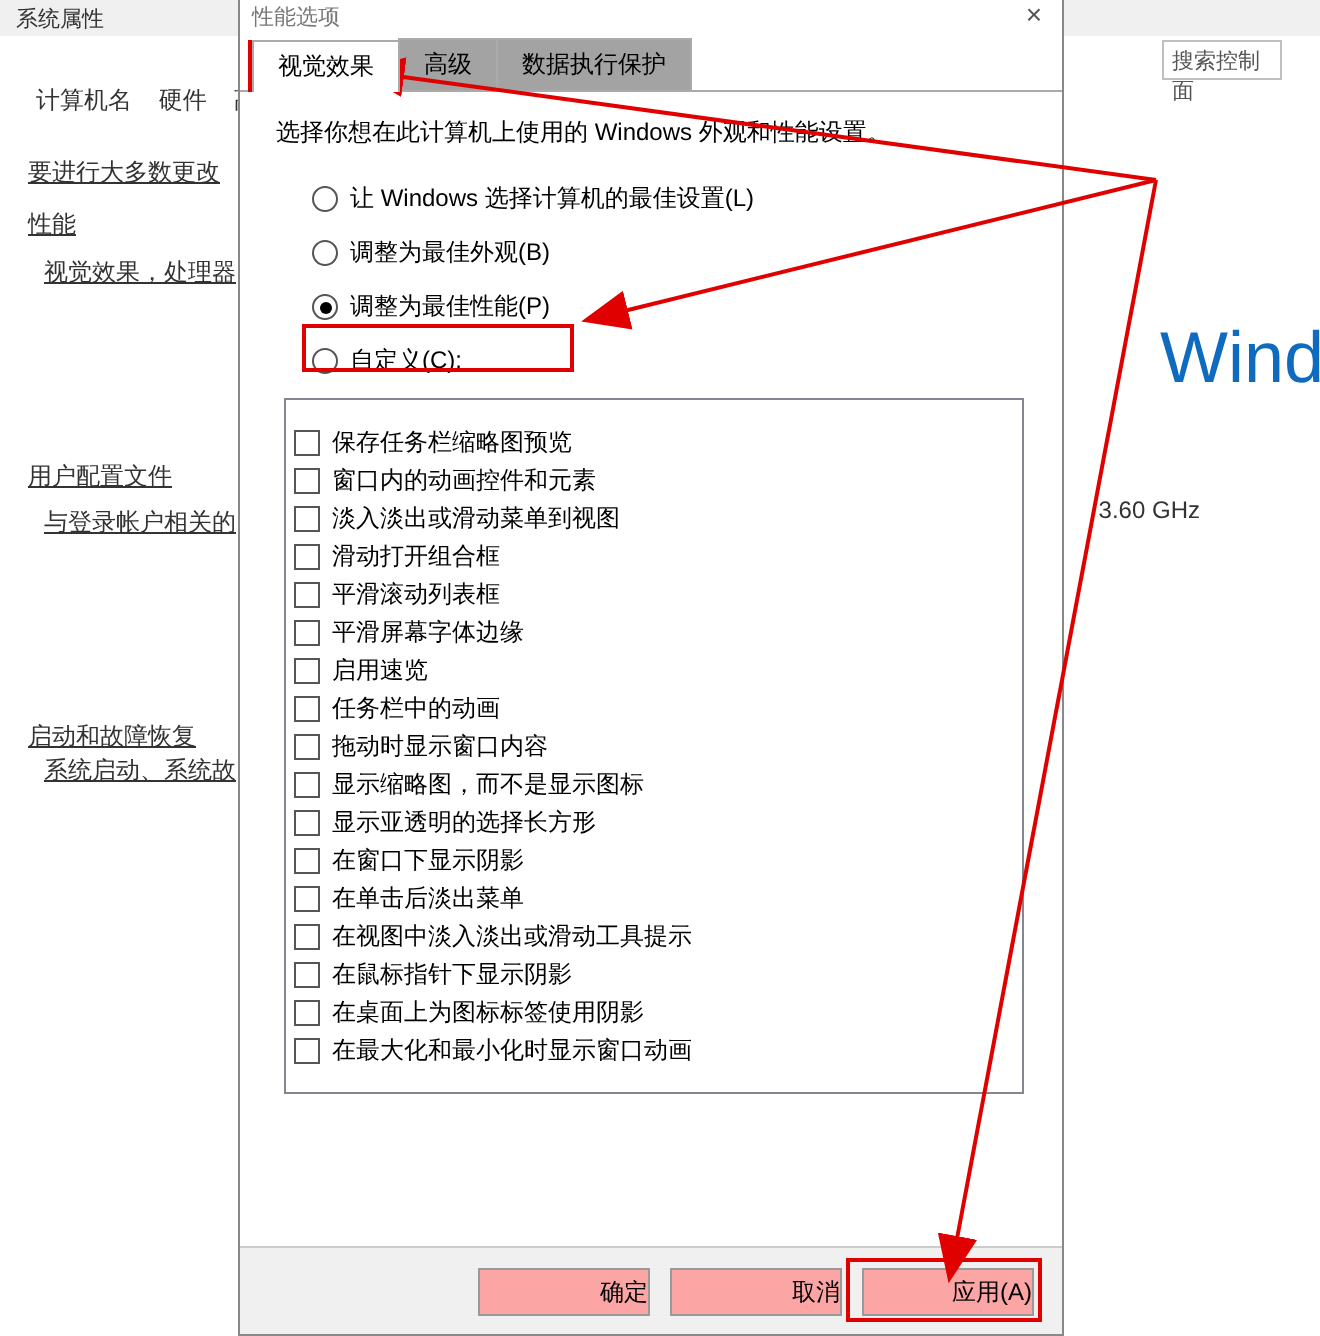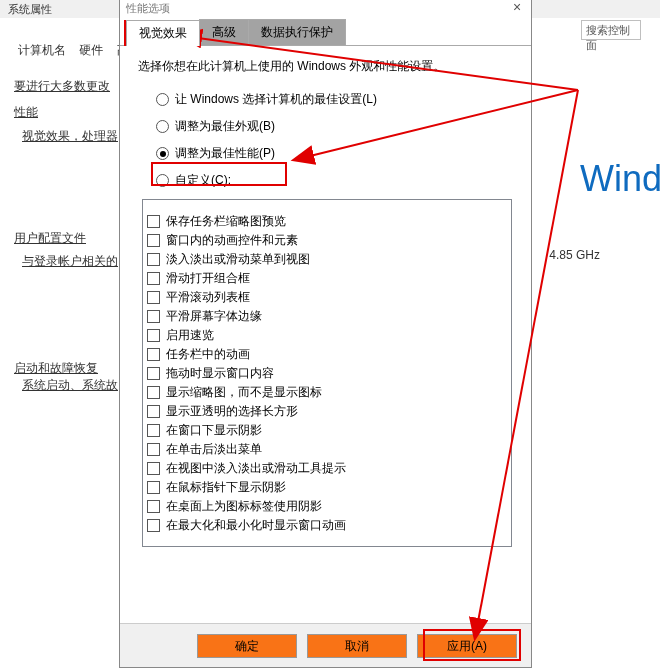--- a/index.html
+++ b/index.html
@@ -121,23 +121,23 @@
   }
 
   .dlg-footer {
     position: absolute; left: 0; bottom: 0; width: 100%;
     height: 44px; background: #f0f0f0;
     border-top: 1px solid #ccc;
     display: flex; justify-content: flex-end; align-items: center;
     padding-right: 14px; gap: 10px;
   }
   .btn {
-    width: 100px; height: 24px;
-    border: 1px solid #999; background: #f97316;
-    font-size: 12px; text-align: center; line-height: 22px;
+    width: 86px; height: 24px;
+    border: 1px solid #999; background: #fca5a5;
+    font-size: 12px; text-align: right; line-height: 22px;
   }
 
   
   .anno { position: absolute; pointer-events: none; }
   .redbox { border: 2px solid #e00000; }
 
   svg.arrows {
     position: absolute; left: 0; top: 0; width: 660px; height: 668px;
     pointer-events: none;
   }
@@ -161,21 +161,21 @@
   <div class="grp" style="left:14px; top:104px;">性能</div>
   <div class="grp" style="left:22px; top:128px;">视觉效果，处理器</div>
 
   <div class="grp" style="left:14px; top:230px;">用户配置文件</div>
   <div class="grp" style="left:22px; top:253px;">与登录帐户相关的</div>
 
   <div class="grp" style="left:14px; top:360px;">启动和故障恢复</div>
   <div class="grp" style="left:22px; top:377px;">系统启动、系统故</div>
 
   <div class="wind">Wind</div>
-  <div class="ghz">4.85 GHz</div>
+  <div class="ghz">3.60 GHz</div>
 </div>
 
 <div class="dialog">
   <div class="dlg-title">性能选项</div>
   <div class="dlg-close">×</div>
 
   <div class="tabs">
     <div class="tab active">视觉效果</div>
     <div class="tab">高级</div>
     <div class="tab">数据执行保护</div>

